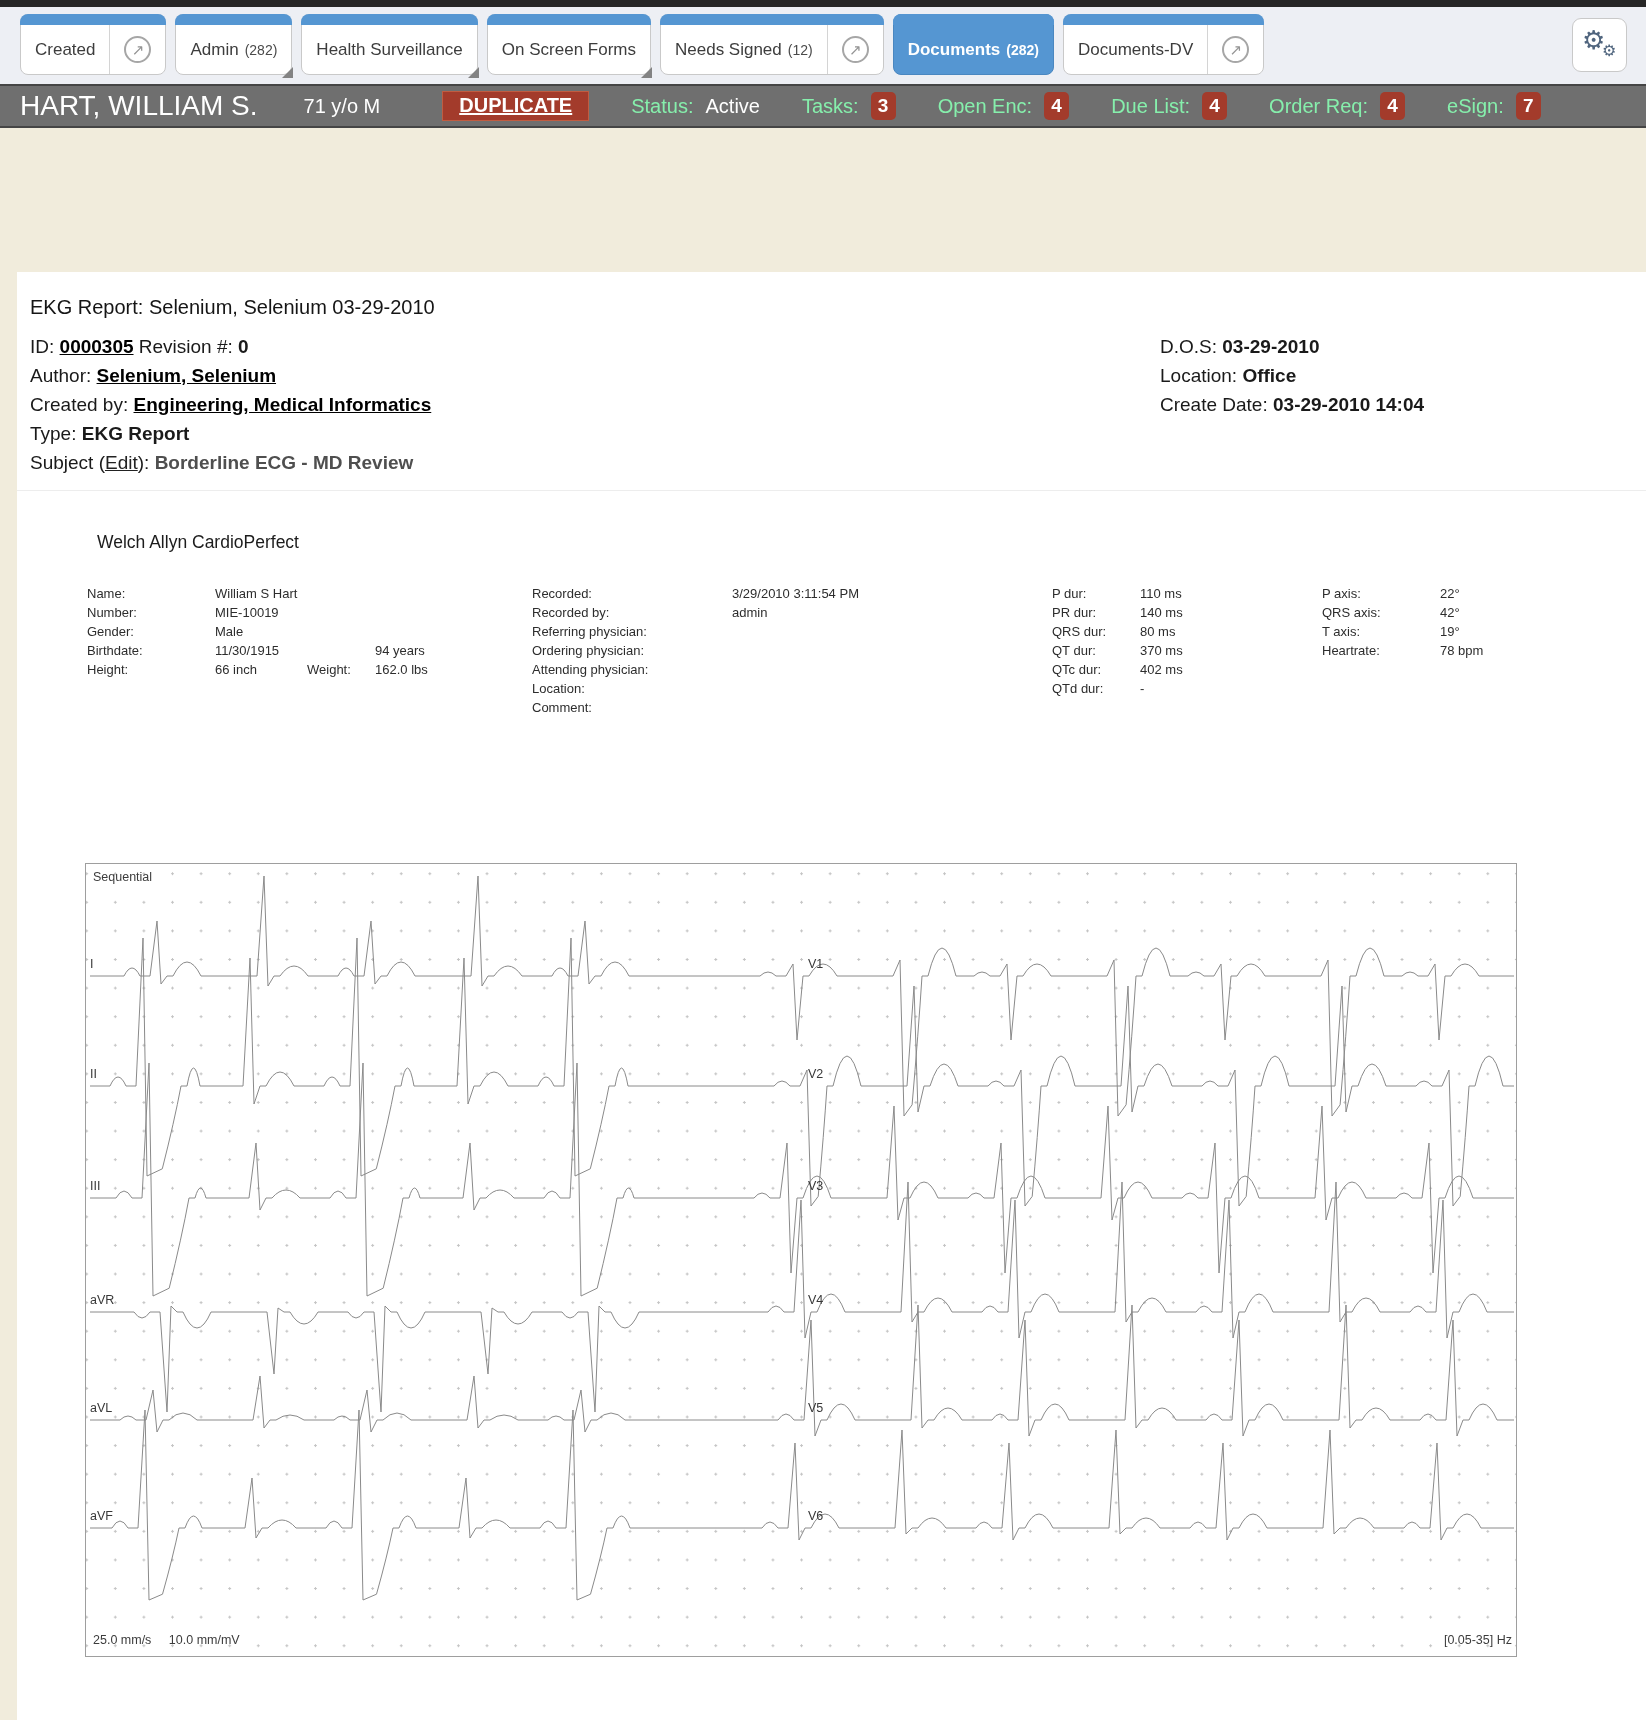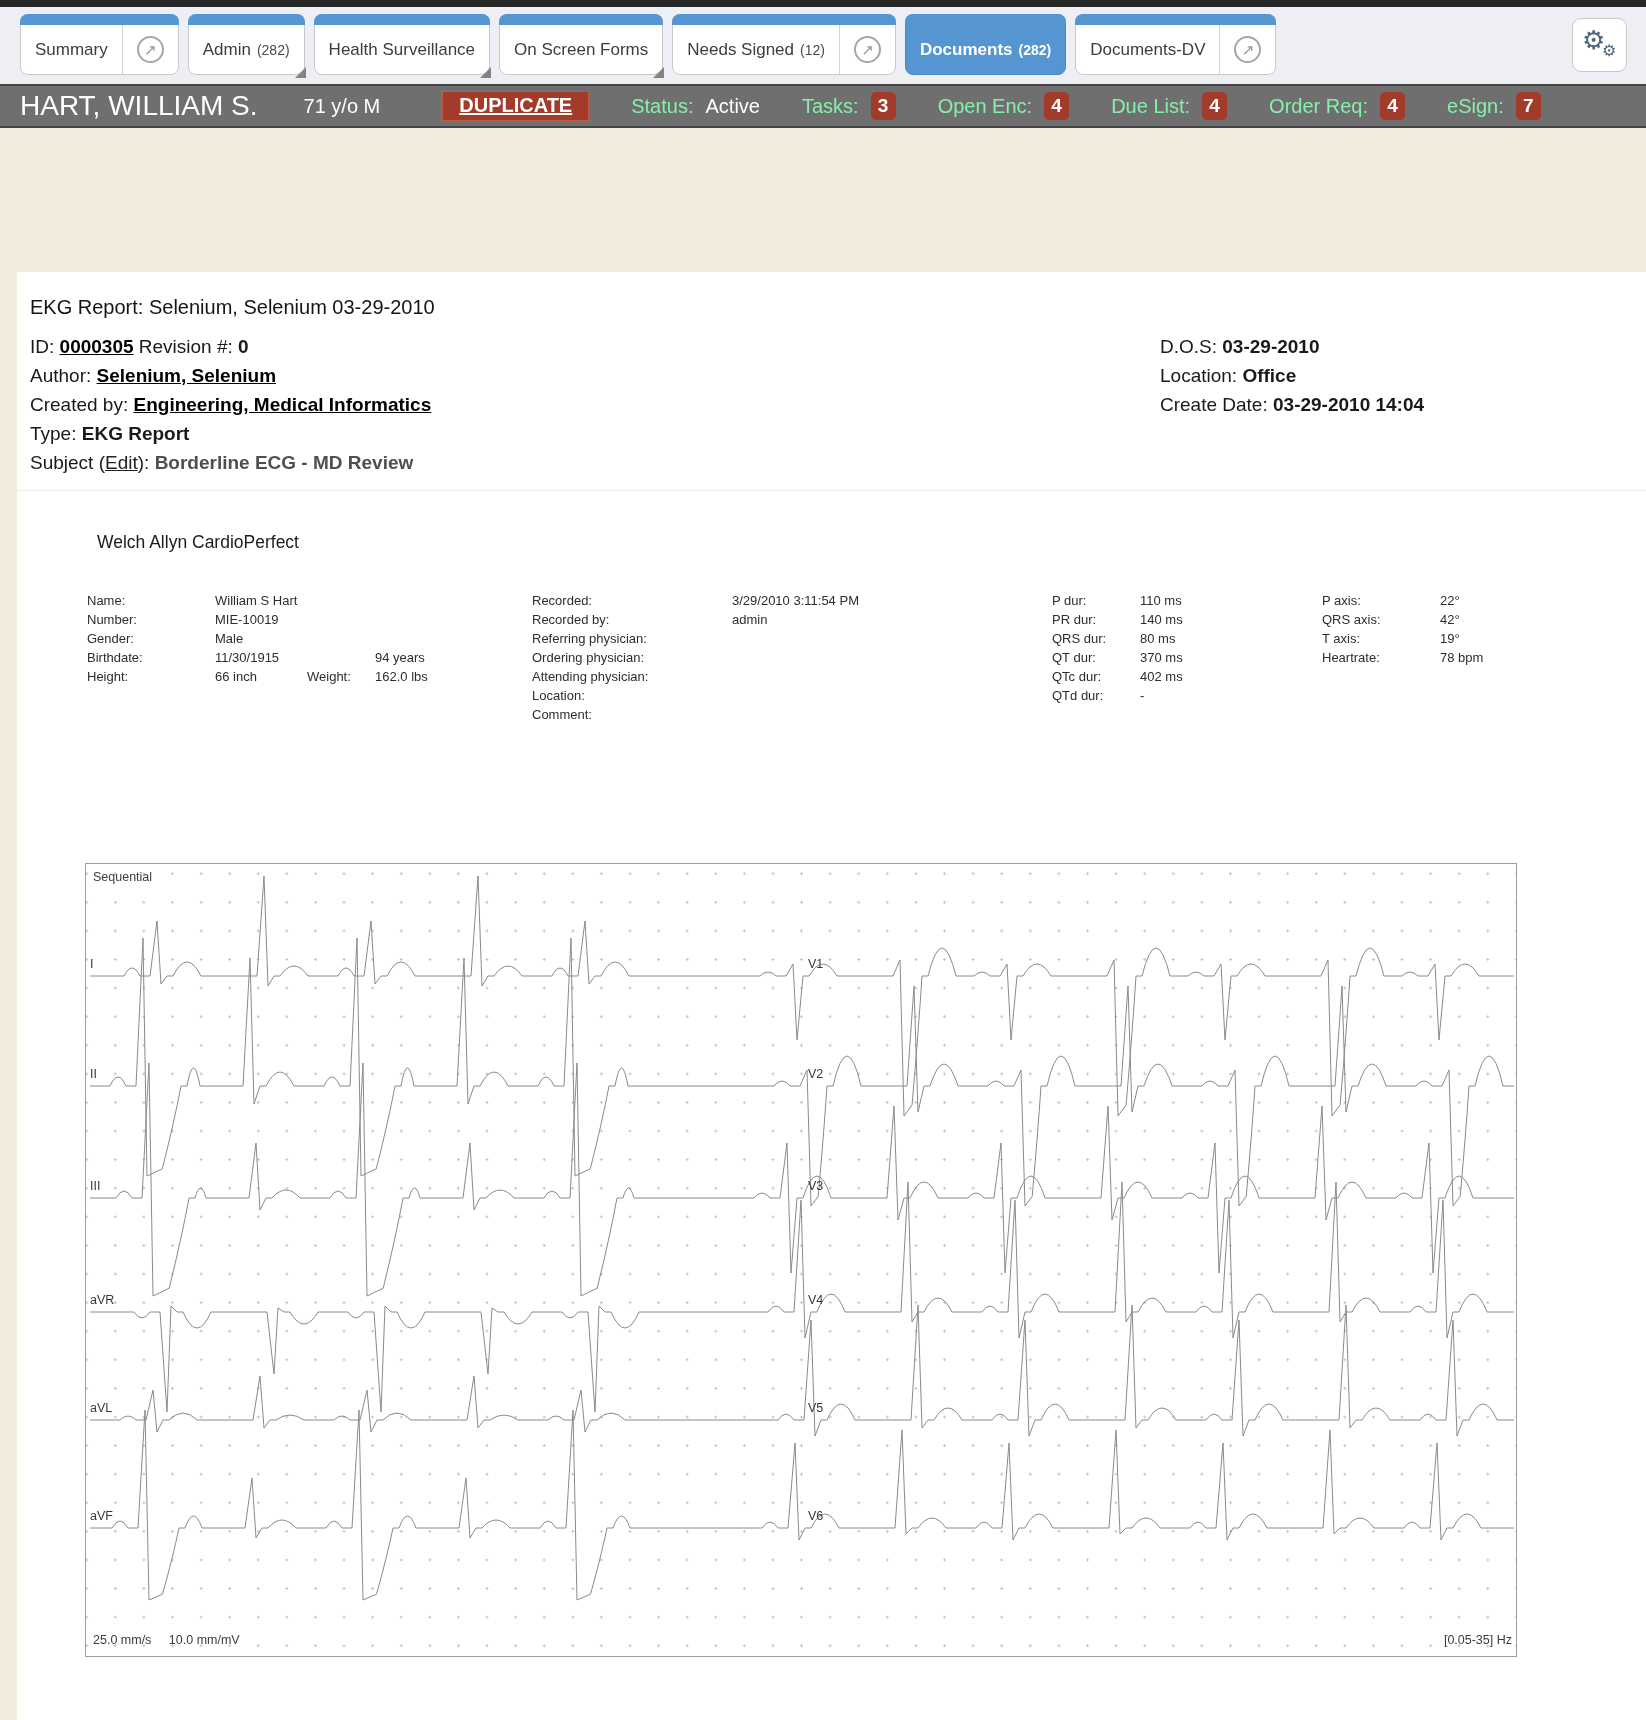--- a/index.html
+++ b/index.html
@@ -49,21 +49,21 @@
   .metaL{position:absolute;left:13px;top:60px;font-size:19px;line-height:29px;color:#1a1a1a}
   .metaR{position:absolute;left:1143px;top:60px;font-size:19px;line-height:29px;color:#1a1a1a}
   .lnk{font-weight:bold;text-decoration:underline;color:#000;cursor:pointer}
   .edit-lnk{text-decoration:underline;color:#222;cursor:pointer}
   .bold{font-weight:bold}
   .subj-val{font-weight:bold;color:#4f4f4f}
   .bodysep{position:absolute;left:0;top:218px;width:100%;border-top:1px solid #ededed}
 
   
   .devtitle{position:absolute;left:80px;top:260px;font-size:17.5px;font-weight:normal;color:#1c1c1c}
-  .igroup{position:absolute;top:319px;font-size:13px;line-height:19px;color:#2d2d2d}
+  .igroup{position:absolute;top:312px;font-size:13px;line-height:19px;color:#2d2d2d}
   .igroup .irow{display:grid}
   .g1{left:70px}  .g1 .irow{grid-template-columns:128px 92px 68px 90px}
   .g2{left:515px} .g2 .irow{grid-template-columns:200px 240px}
   .g3{left:1035px}.g3 .irow{grid-template-columns:88px 110px}
   .g4{left:1305px}.g4 .irow{grid-template-columns:118px 110px}
 
   .strip{position:absolute;left:68px;top:591px;width:1432px;height:794px;background:#fff;
          border:1px solid #9e9e9e;
          background-image:radial-gradient(circle,#c4c4c4 1.1px,transparent 1.4px);
          background-size:28.6px 28.6px;background-position:15px 24px}
@@ -77,21 +77,21 @@
 </head>
 <body>
 
 <div class="topstrip"></div>
 
 <div class="tabbar">
 
   <div class="tab">
       <span class="cap"></span>
       <span class="seg">
-        <span>Summary</span>
+        <span>Created</span>
       </span>
       <span class="seg">
         <span class="arrowcirc">↗</span>
       </span>
     </div>
     <div class="tab">
       <span class="cap"></span>
       <span class="seg">
         <span>Admin</span>
         <span class="count">(282)</span>

